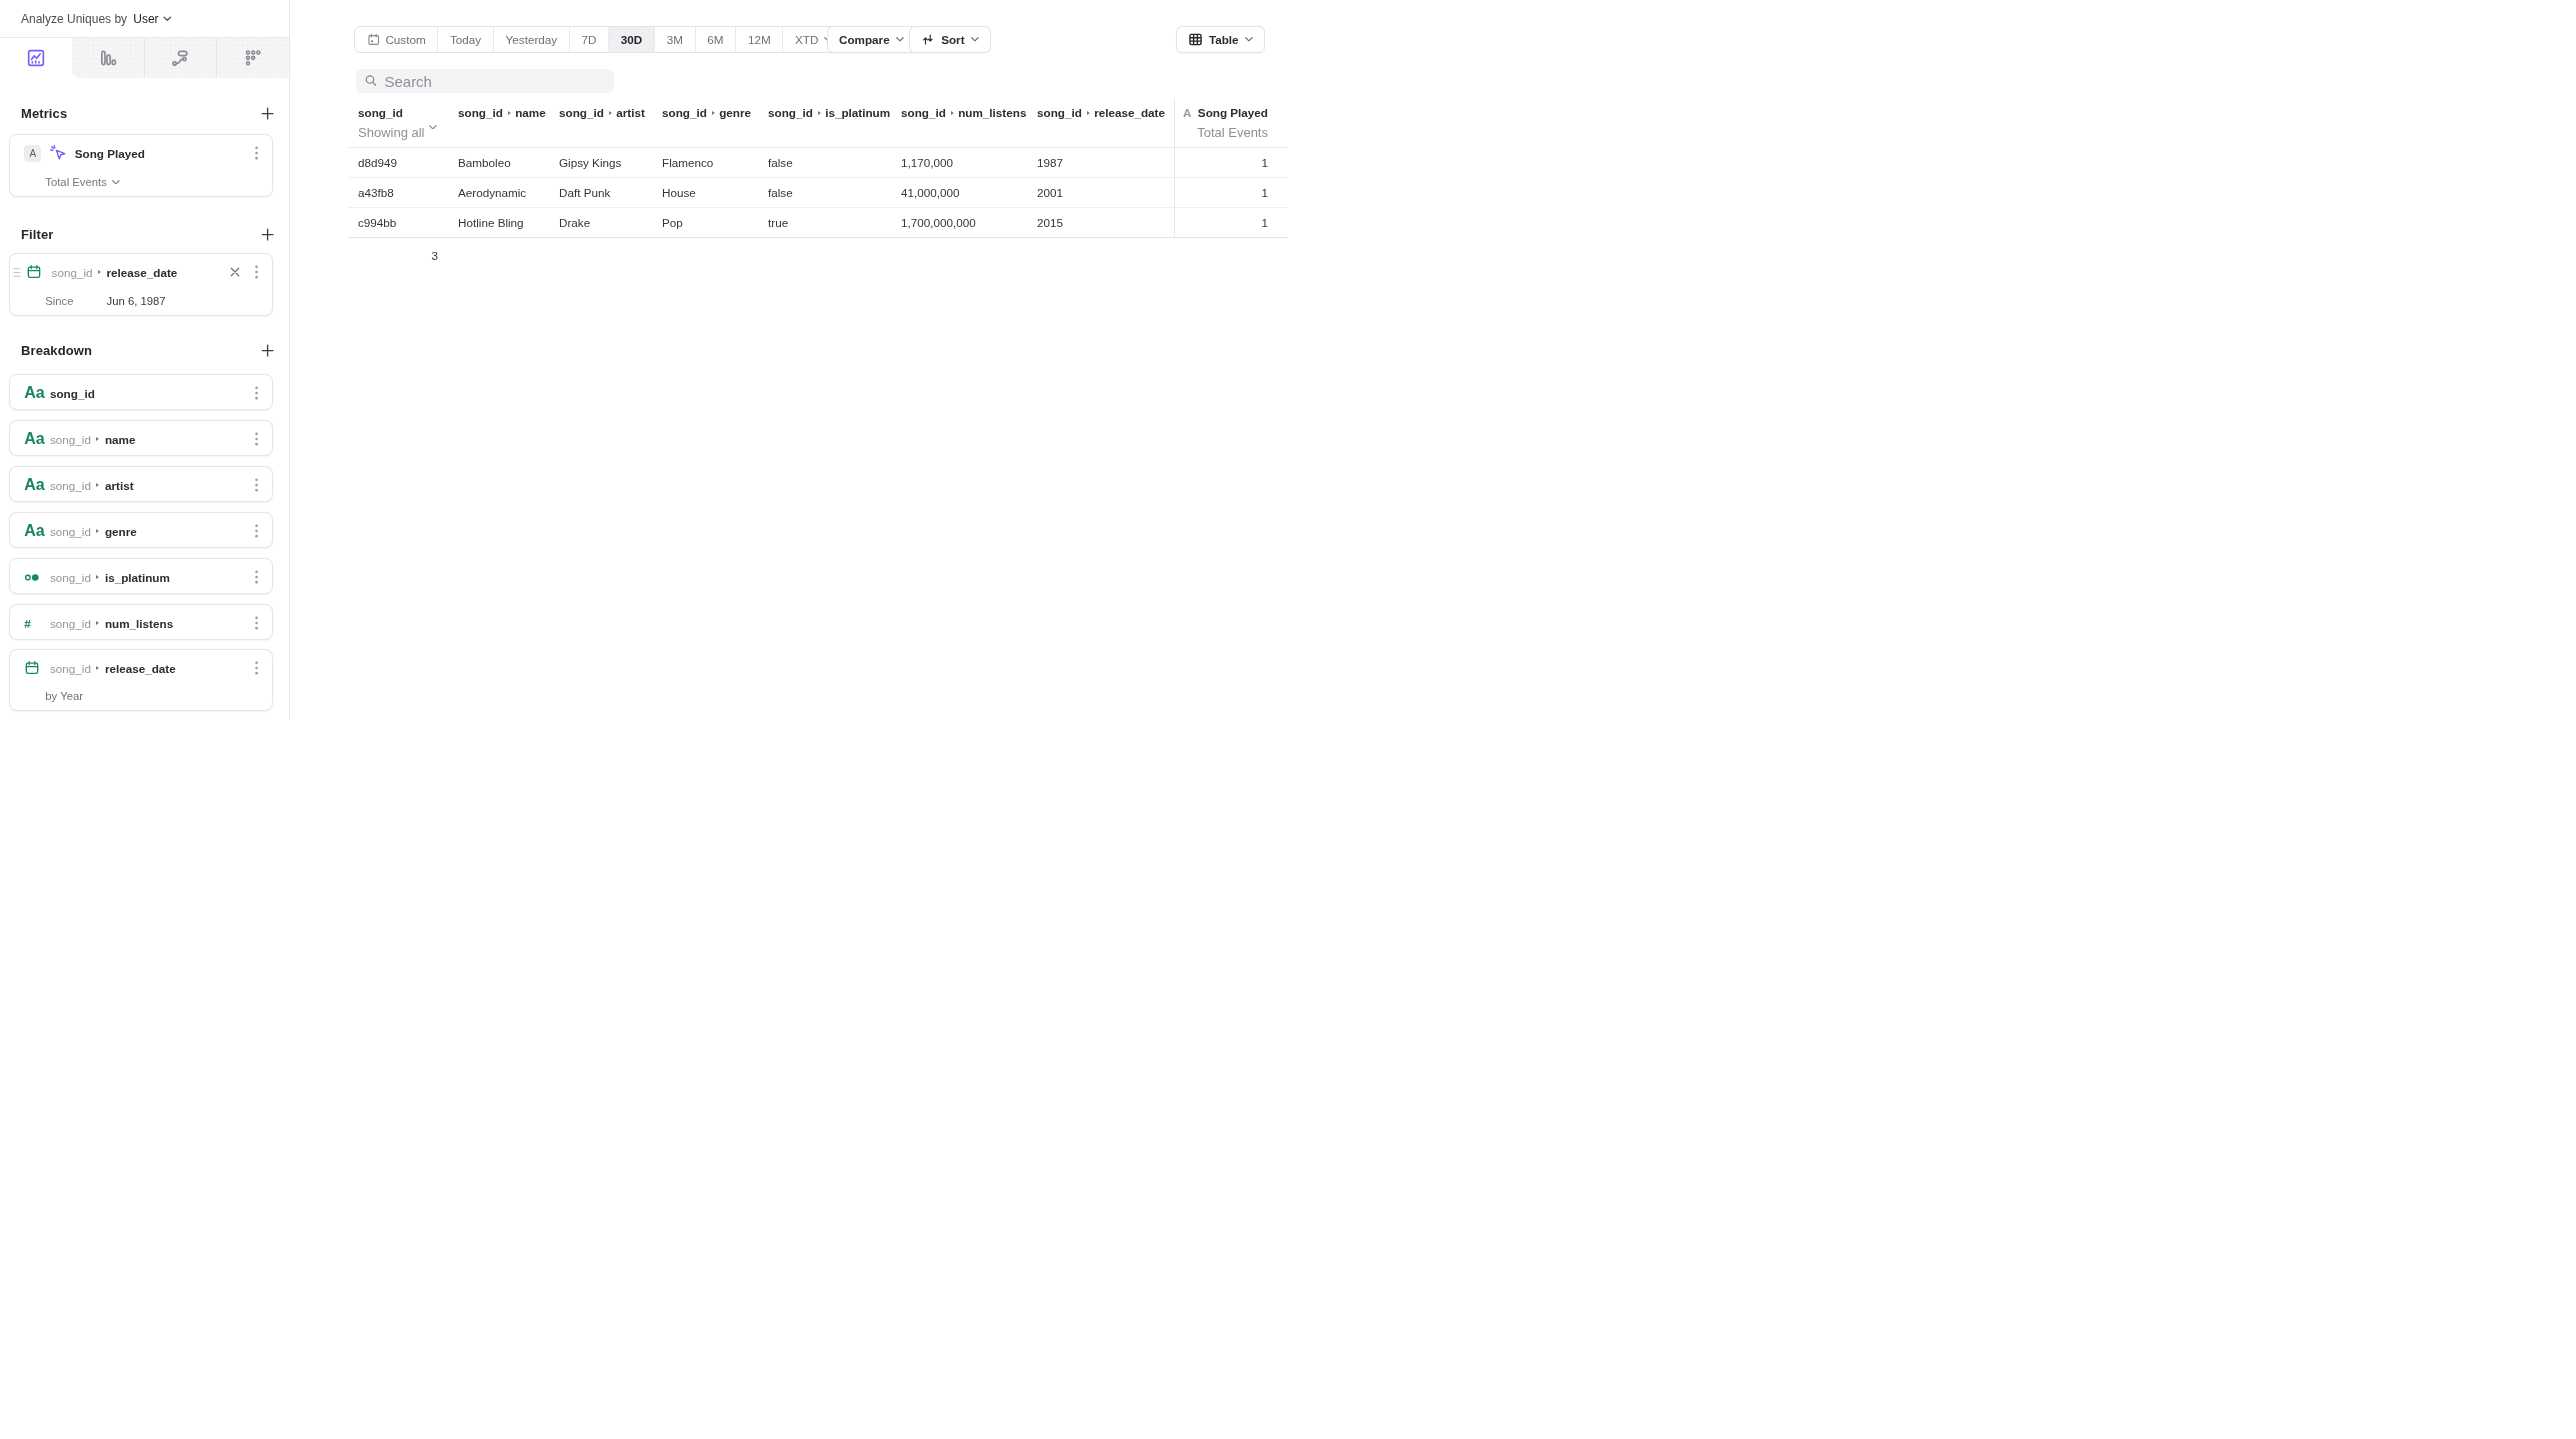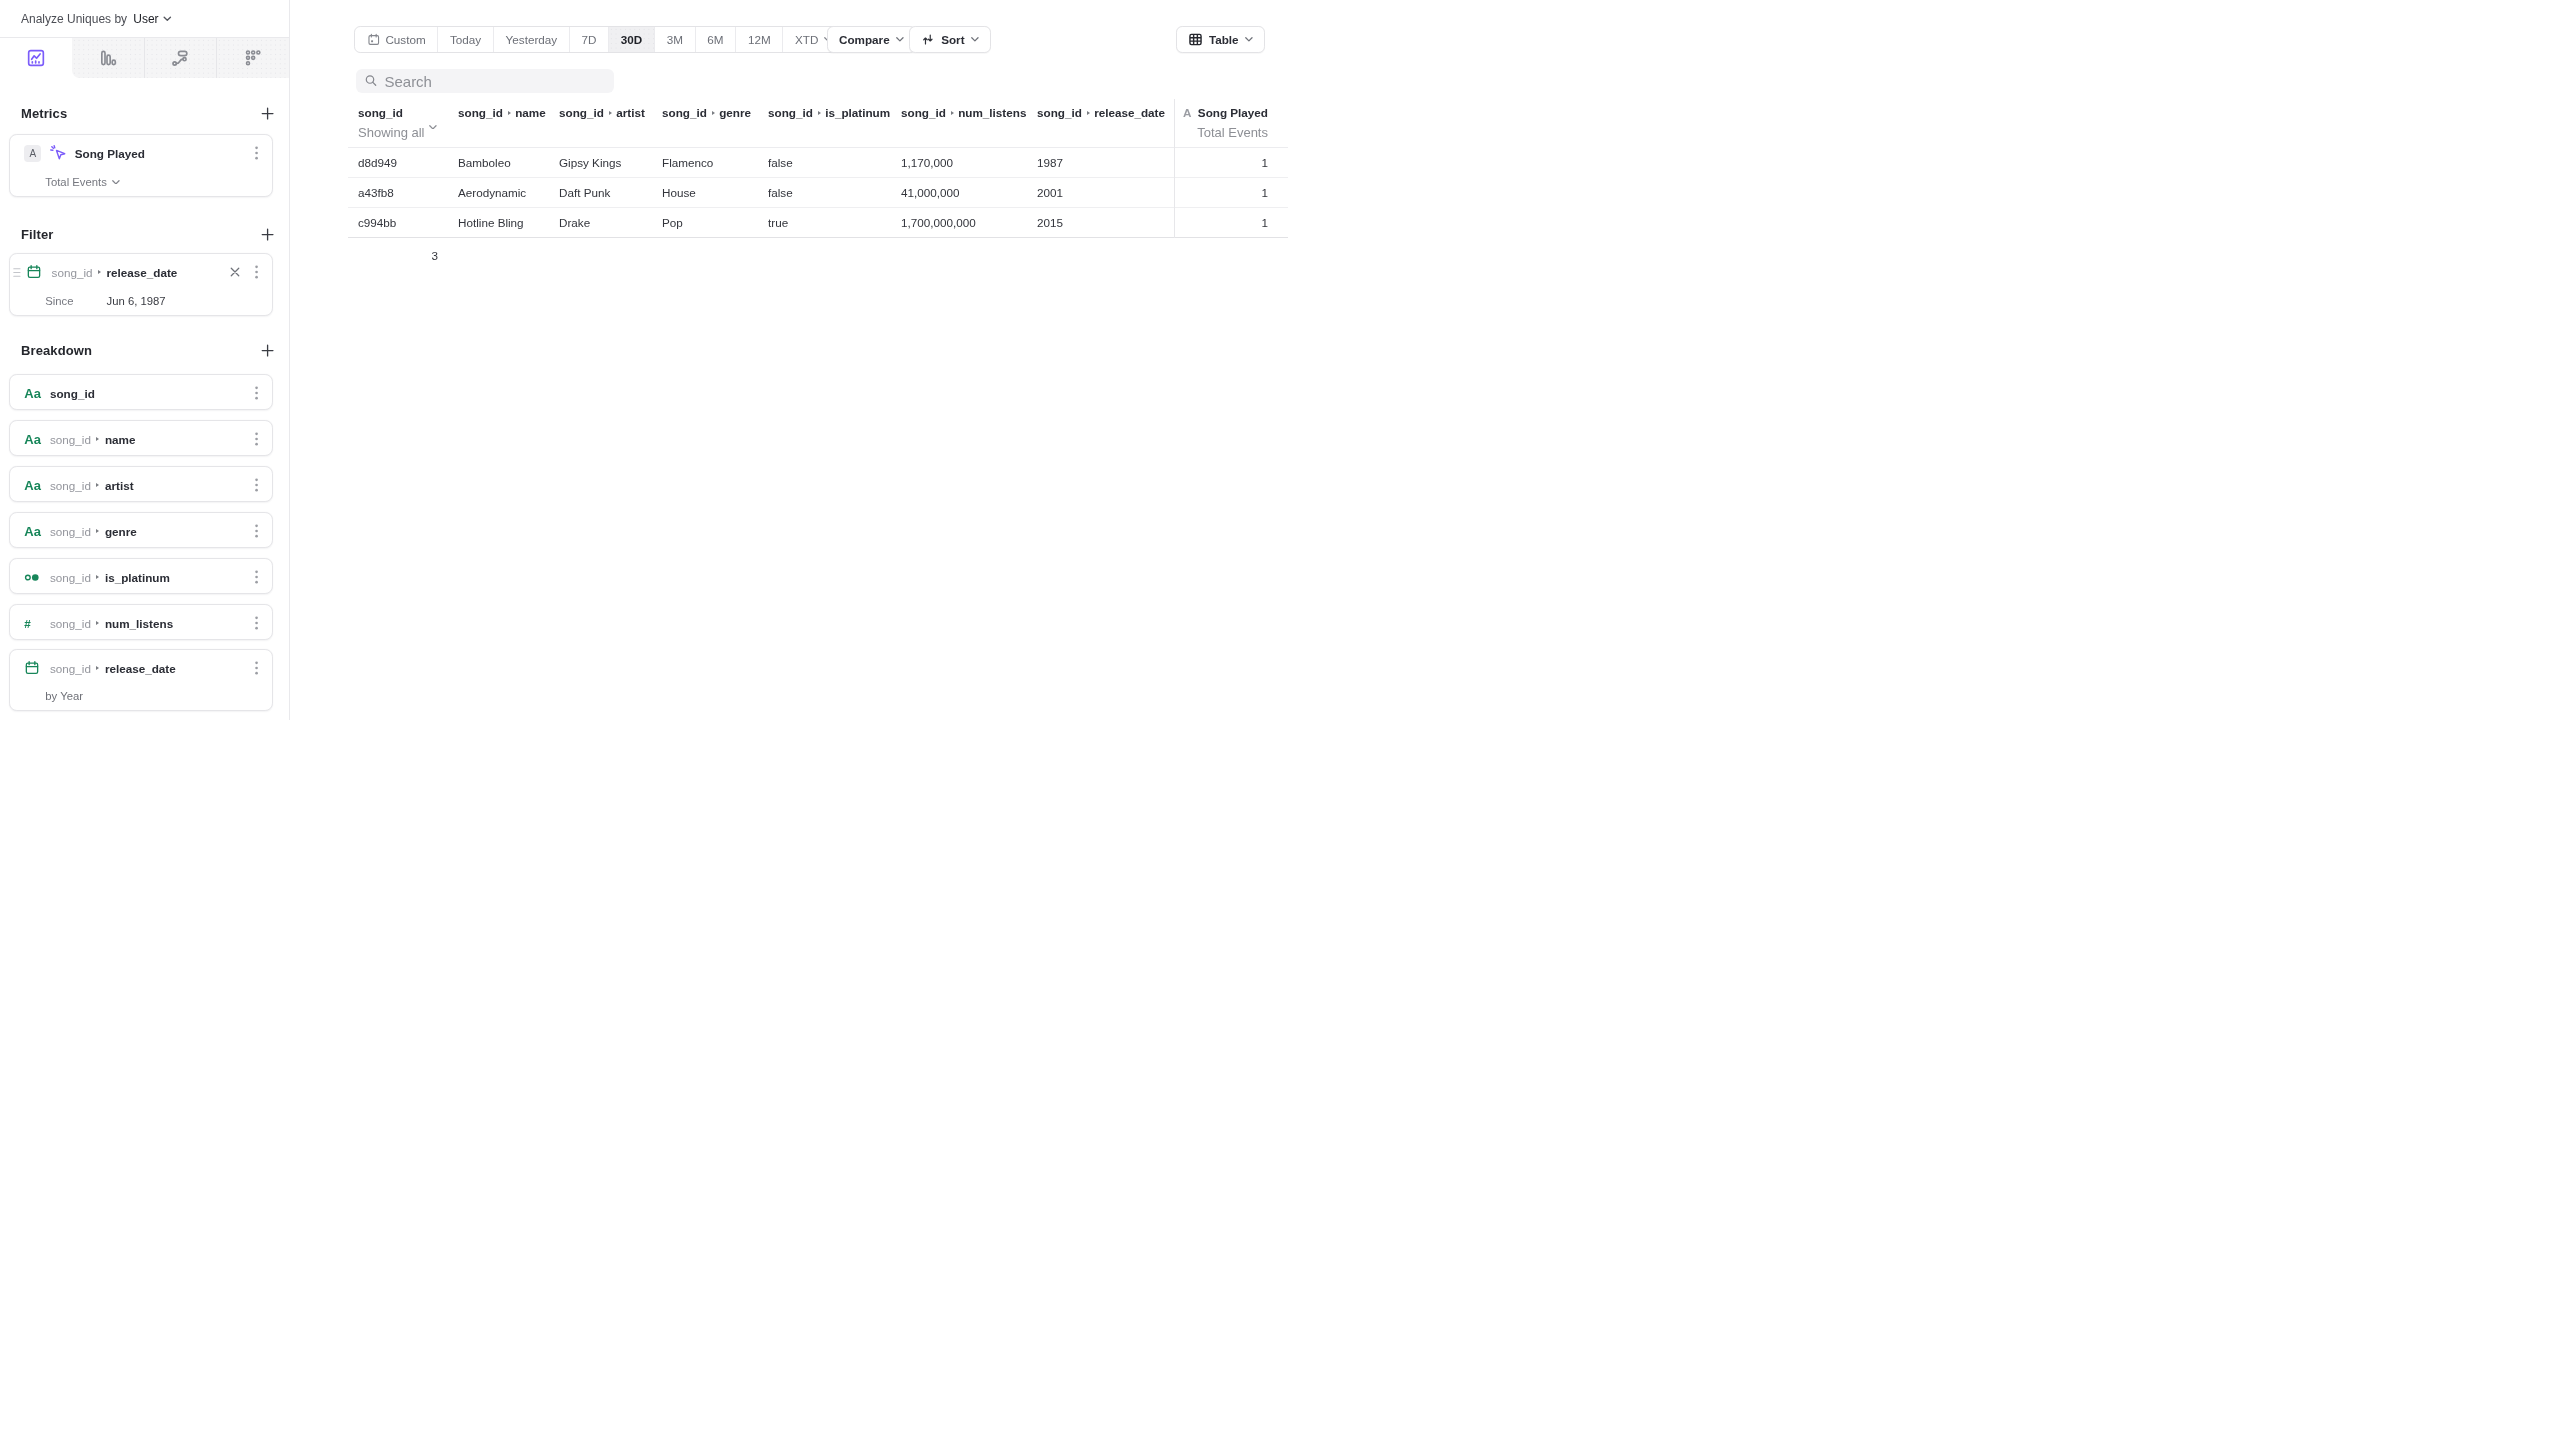--- a/index.html
+++ b/index.html
@@ -37,21 +37,21 @@
   .path-prop { font-weight:600; color:#2b2d35; }
 
   .filter-row1 { height:36px; display:flex; align-items:center; padding:0 9.3px 0 3.1px; }
   .drag-handle { display:flex; margin-right:4.7px; cursor:grab; }
   .close-btn { margin-left:auto; background:none; border:none; cursor:pointer; padding:3.1px; display:flex; }
   .filter-row2 { display:flex; align-items:center; gap:17px; padding-left:35px; height:22px; font-size:11.3px; }
   .filter-op { color:#75777f; }
   .filter-val { color:#3a3c43;margin-left:16px; }
 
   .type-ico { width:18.7px; display:flex; align-items:center; justify-content:flex-start; margin-right:7px; flex:none; }
-  .type-glyph { color:#18865a; font-weight:700; font-size:13px; letter-spacing:0; }
+  .type-glyph { color:#18865a; font-weight:700; font-size:16px; letter-spacing:0; }
   .type-glyph.num { font-size:11.7px; }
   .bd-sub { padding-left:35px; height:20px; display:flex; align-items:center; color:#6e7077; font-size:11.3px; }
 
   
   .head-metrics { top:106px; }  .card-metric { top:134px; height:63px; }
   .head-filter { top:227px; }   .card-filter { top:253px; height:63px; }
   .head-breakdown { top:343px; }
   .bd1 { top:374px; height:36px; } .bd2 { top:420px; height:36px; } .bd3 { top:466px; height:36px; }
   .bd4 { top:512px; height:36px; } .bd5 { top:558px; height:36px; } .bd6 { top:604px; height:36px; }
   .bd7 { top:649px; height:62px; }

